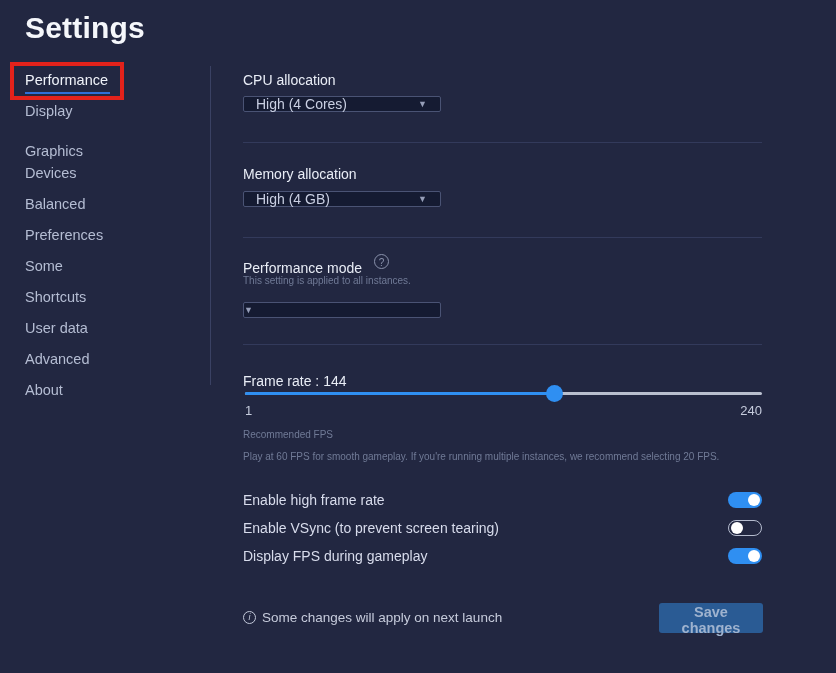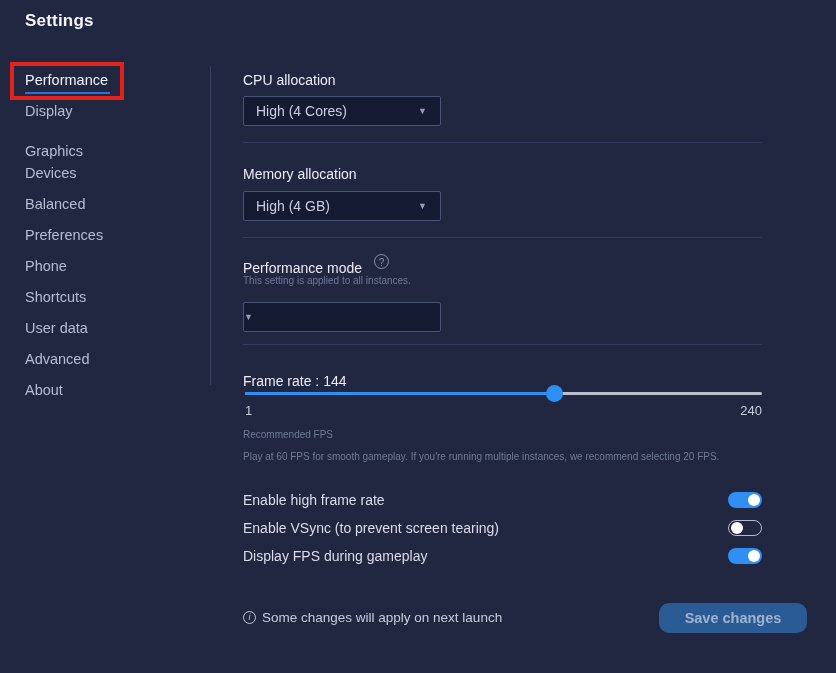--- a/index.html
+++ b/index.html
@@ -9,21 +9,21 @@
     font-family:"Liberation Sans", sans-serif;
     color:#eef1f8;
     position:relative;
     overflow:hidden;
   }
   .stage{position:absolute;inset:0;width:836px;height:673px;}
 
   
   .app-title{
     position:absolute;left:25px;top:11px;
-    font-size:17px;font-weight:bold;color:#f5f7fb;letter-spacing:.2px;
+    font-size:30px;font-weight:bold;color:#f5f7fb;letter-spacing:.2px;
   }
 
   
   .sidebar-item{
     position:absolute;left:25px;width:160px;height:20px;
     font-size:14.5px;color:#b5bdd3;cursor:pointer;white-space:nowrap;
   }
   .sidebar-item.selected{color:#f0f3fa;}
   .selected-underline{
     position:absolute;left:25px;top:92px;width:85px;height:2px;
@@ -42,21 +42,21 @@
   
   .section-label{
     position:absolute;left:243px;
     font-size:14px;color:#e9edf6;margin-top:6px;
   }
   .sub-label{
     position:absolute;left:243px;
     font-size:10px;color:#707a96;
   }
   .dropdown{
-    position:absolute;left:243px;width:198px;height:30px;
+    position:absolute;left:243px;width:198px;height:16px;
     background:#151b32;border:1px solid #4a5374;border-radius:2px;
     box-sizing:border-box;cursor:pointer;
     display:flex;align-items:center;
   }
   .dropdown .dd-value{
     font-size:14px;color:#c9cfe2;padding-left:12px;flex:1;
   }
   .dropdown .dd-arrow{
     font-size:9px;color:#969eb8;padding-right:13px;
   }
@@ -109,22 +109,22 @@
   .info-icon{
     position:absolute;left:243px;top:611px;width:13px;height:13px;
     border:1px solid #c3c9da;border-radius:50%;box-sizing:border-box;
     color:#c3c9da;font-size:9px;line-height:11px;text-align:center;
     font-style:italic;
   }
   .footer-note{
     position:absolute;left:262px;top:610px;font-size:13.5px;color:#c6cbdb;
   }
   .save-button{
-    position:absolute;left:659px;top:603px;width:148px;height:30px;
-    background:#2a5b94;border:none;border-radius:10px;
+    position:absolute;left:659px;top:603px;width:104px;height:30px;
+    background:#2a5b94;border:none;border-radius:3px;
     color:#9fb3cf;font-size:14.5px;font-weight:bold;
     font-family:"Liberation Sans", sans-serif;
     cursor:pointer;
   }
 </style>
 </head>
 <body>
 
 <div class="stage">
 
@@ -132,21 +132,21 @@
 
   <div>
     <div class="annotation-box"></div>
     <div class="sidebar-item selected" style="top:72px">Performance</div>
     <div class="selected-underline"></div>
     <div class="sidebar-item" style="top:103px">Display</div>
     <div class="sidebar-item" style="top:143px">Graphics</div>
     <div class="sidebar-item" style="top:165px">Devices</div>
     <div class="sidebar-item" style="top:196px">Balanced</div>
     <div class="sidebar-item" style="top:227px">Preferences</div>
-    <div class="sidebar-item" style="top:258px">Phone</div>
+    <div class="sidebar-item" style="top:258px">Some</div>
     <div class="sidebar-item" style="top:289px">Shortcuts</div>
     <div class="sidebar-item" style="top:320px">User data</div>
     <div class="sidebar-item" style="top:351px">Advanced</div>
     <div class="sidebar-item" style="top:382px">About</div>
     <div class="v-divider"></div>
   </div>
 
   <div>
 
     <div class="section-label" style="top:66px">CPU allocation</div>

